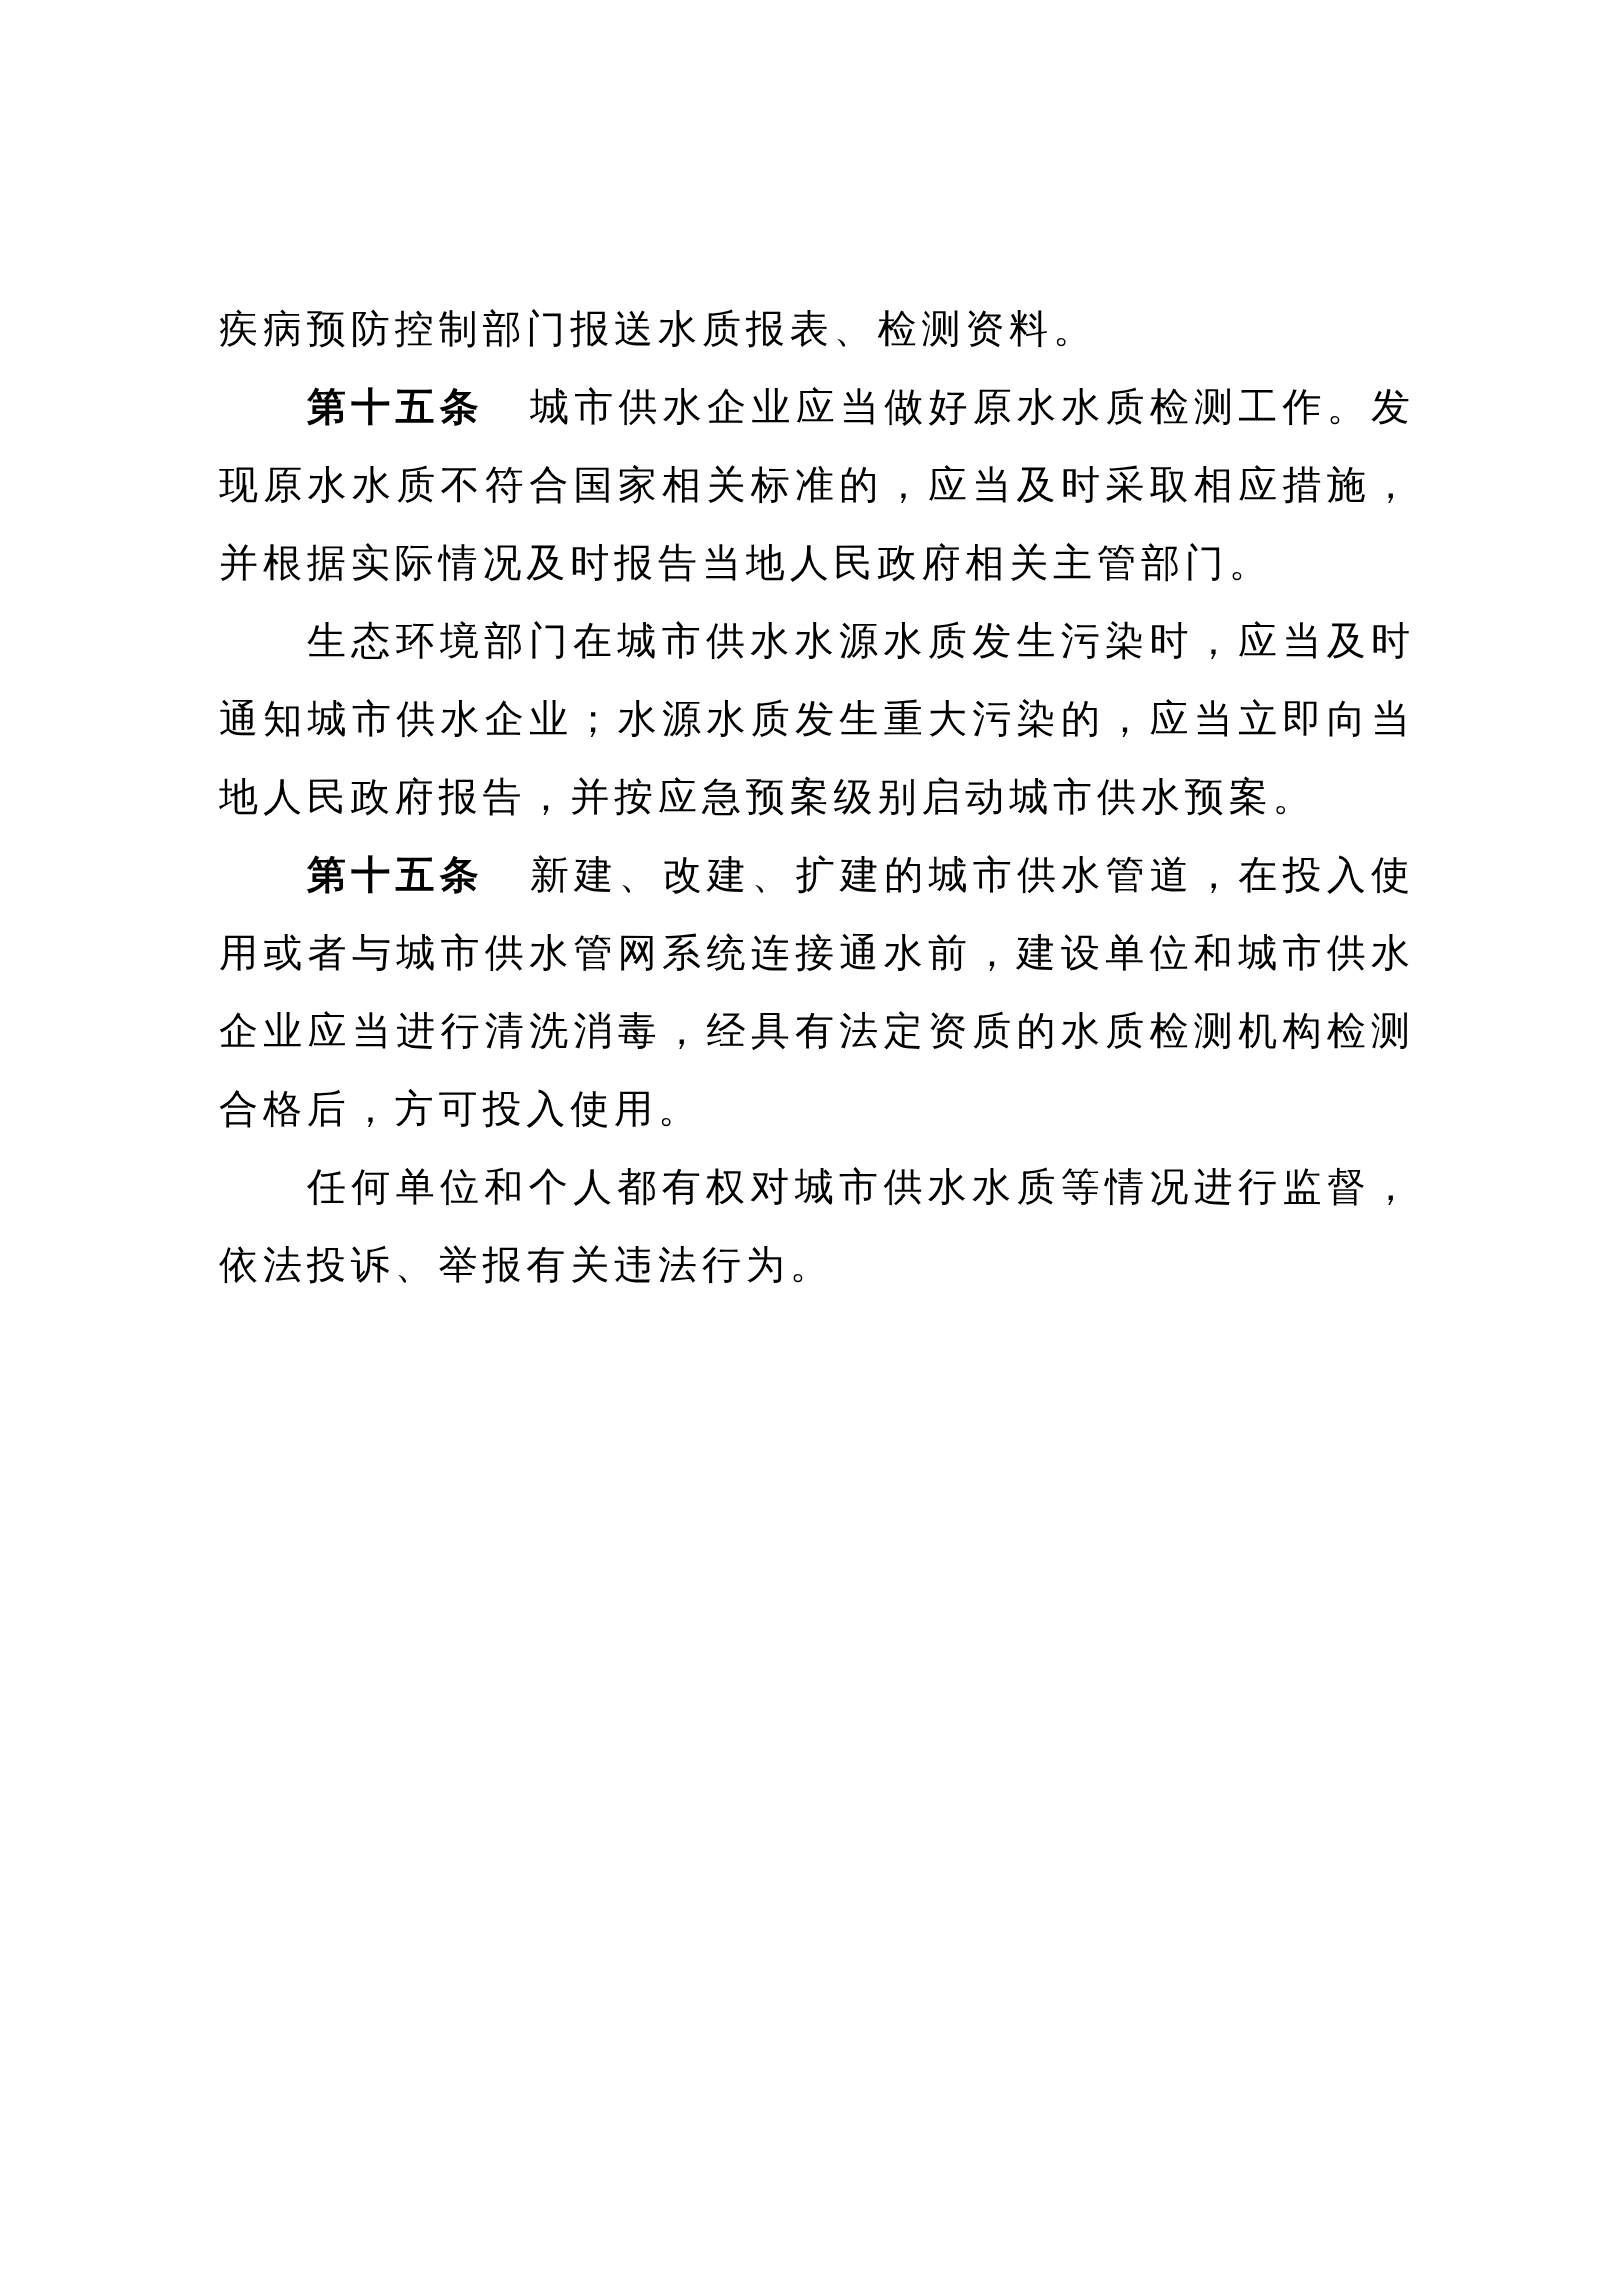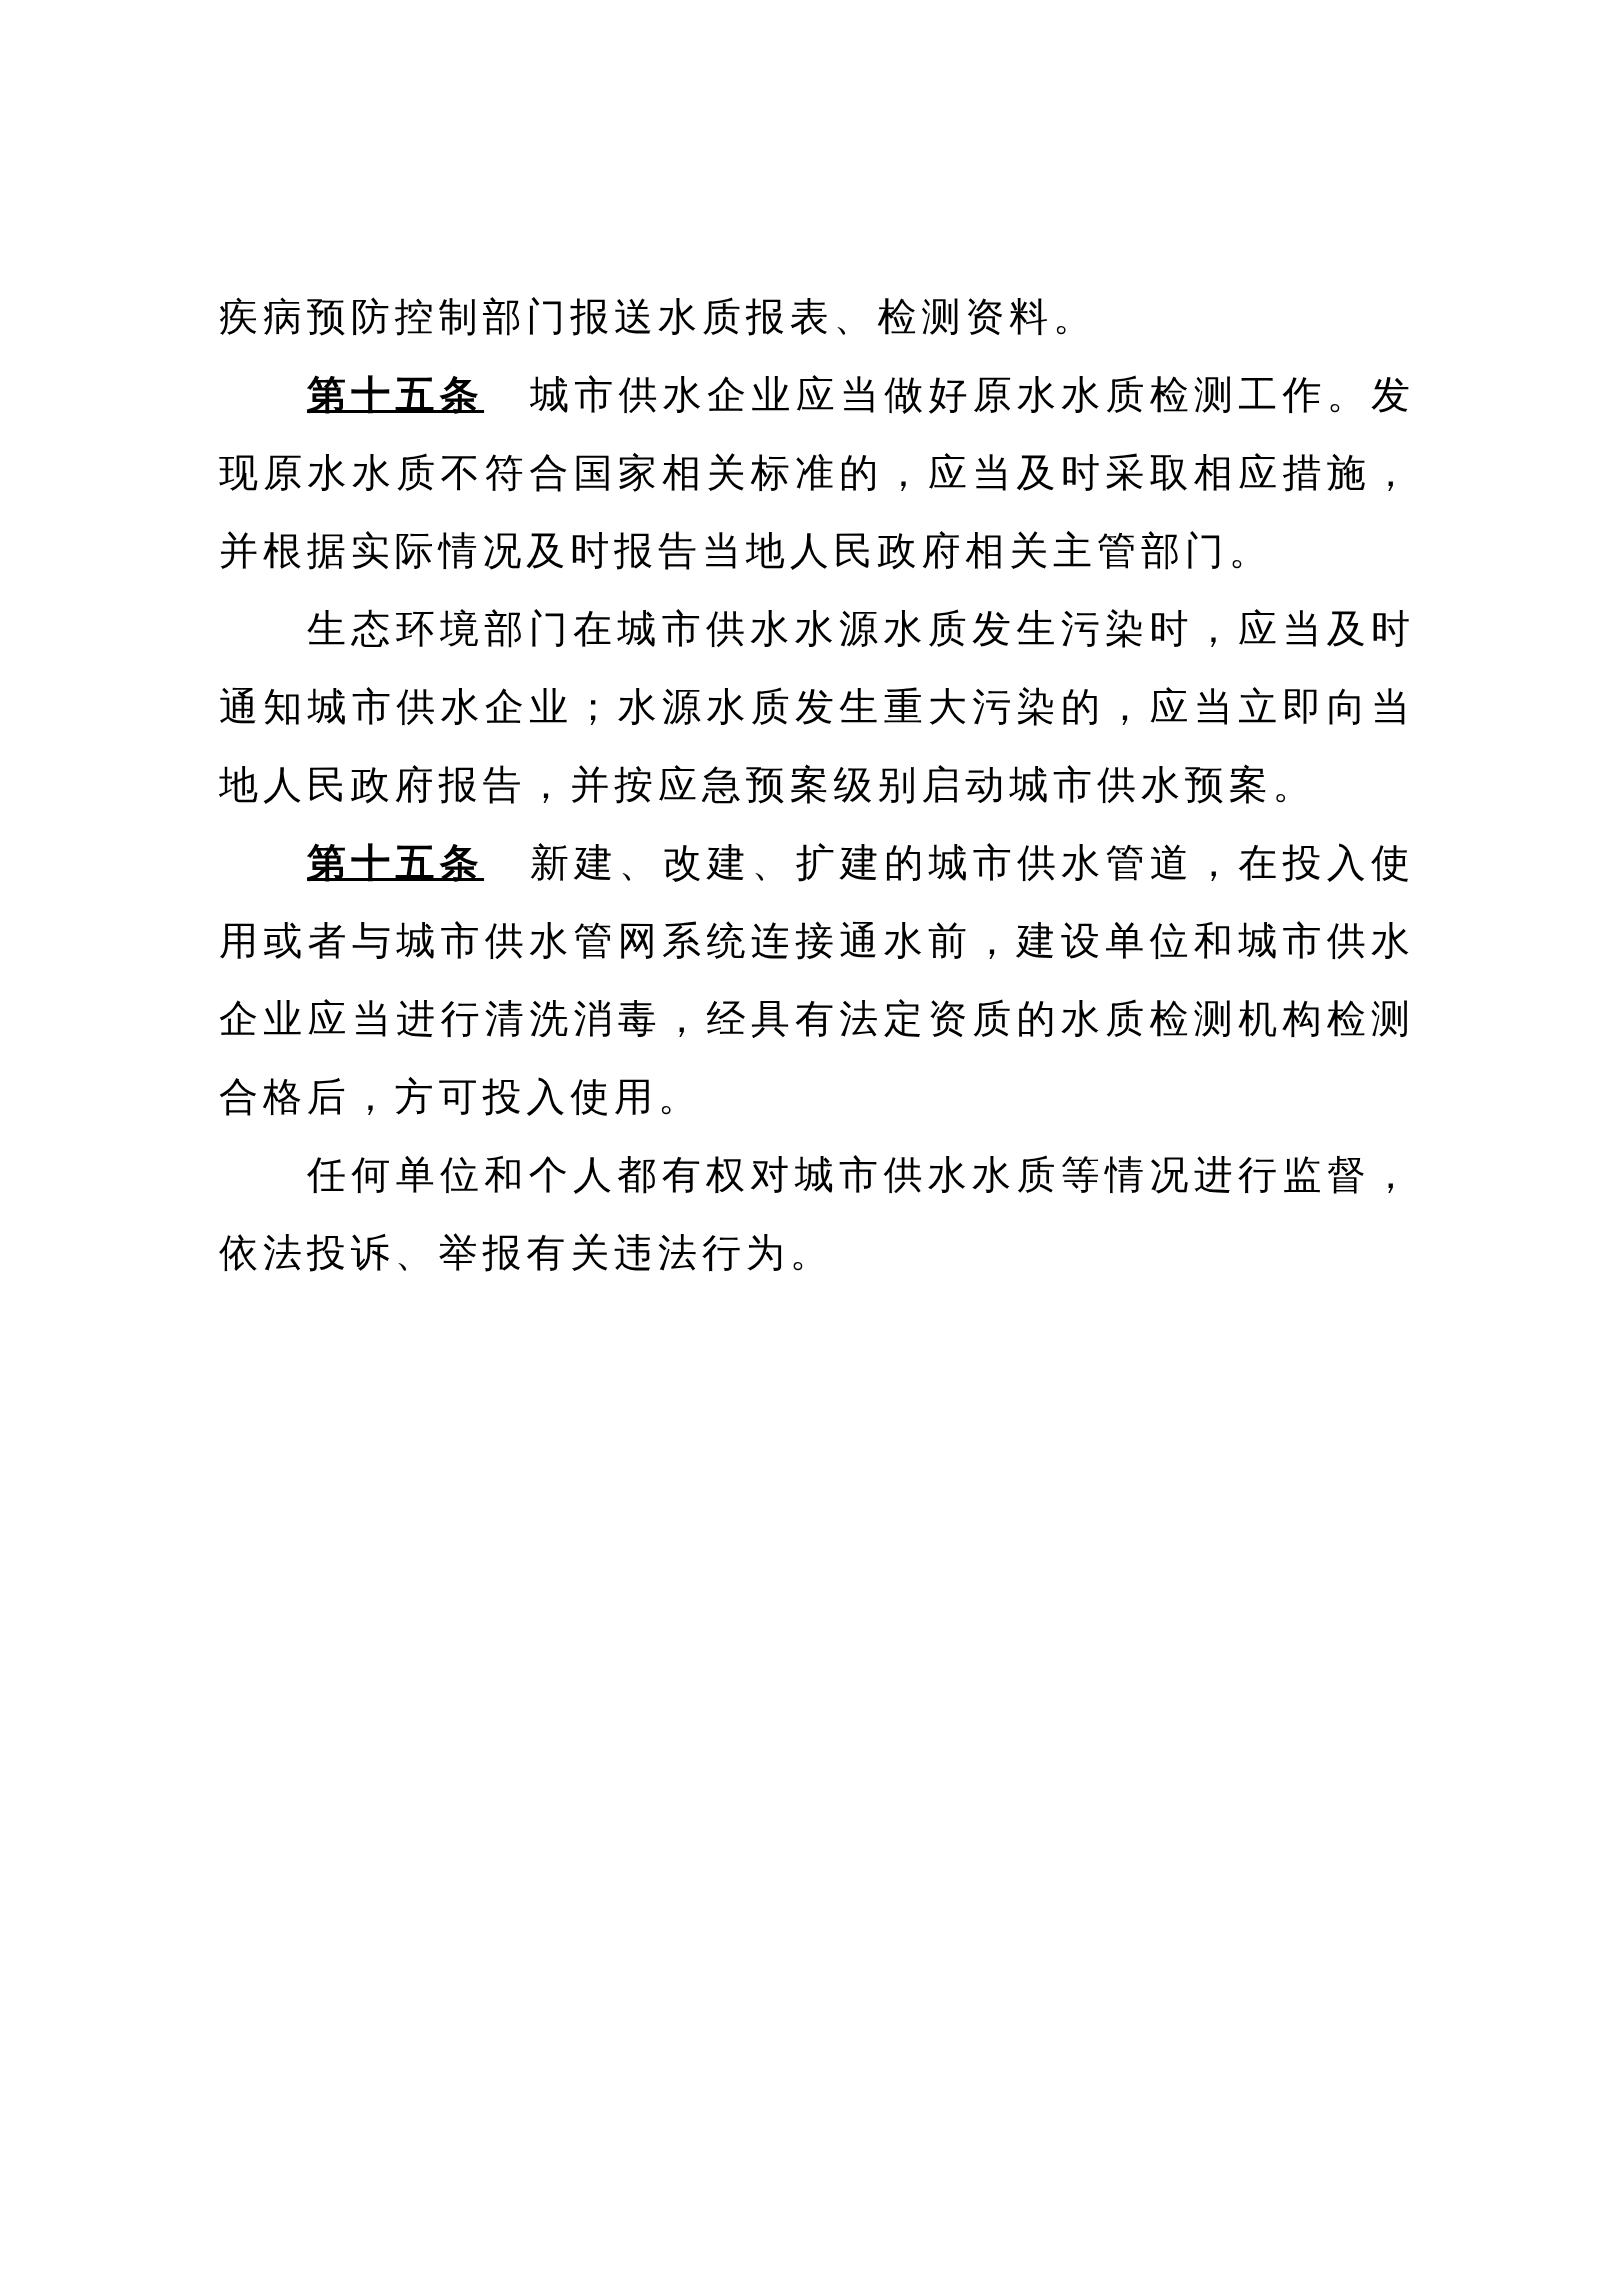--- a/index.html
+++ b/index.html
@@ -19,21 +19,21 @@
     position: absolute;
     left: 0;
     top: 0;
     width: 1623px;
     height: 2295px;
     background: #ffffff;
   }
   .text-block {
     position: absolute;
     left: 219px;
-    top: 278px;
+    top: 290px;
     width: 1196px;
   }
   .para {
     margin: 0;
     padding: 0;
     font-size: 39px;
     line-height: 78px;
     letter-spacing: 4.9px;
     text-align: justify;
     text-justify: inter-character;
@@ -41,21 +41,20 @@
     word-break: normal;
     color: #000000;
   }
   .para.no-indent {
     text-indent: 0;
   }
   .article-num {
     font-family: "Liberation Sans", "DejaVu Sans", sans-serif;
     font-weight: 700;
     margin-right: 46px;
-    text-decoration: underline;
   }
 </style>
 </head>
 <body>
 
 <div class="page">
   <div class="text-block">
 
     <p class="para no-indent">
       <span>疾病预防控制部门报送水质报表、检测资料。</span>

